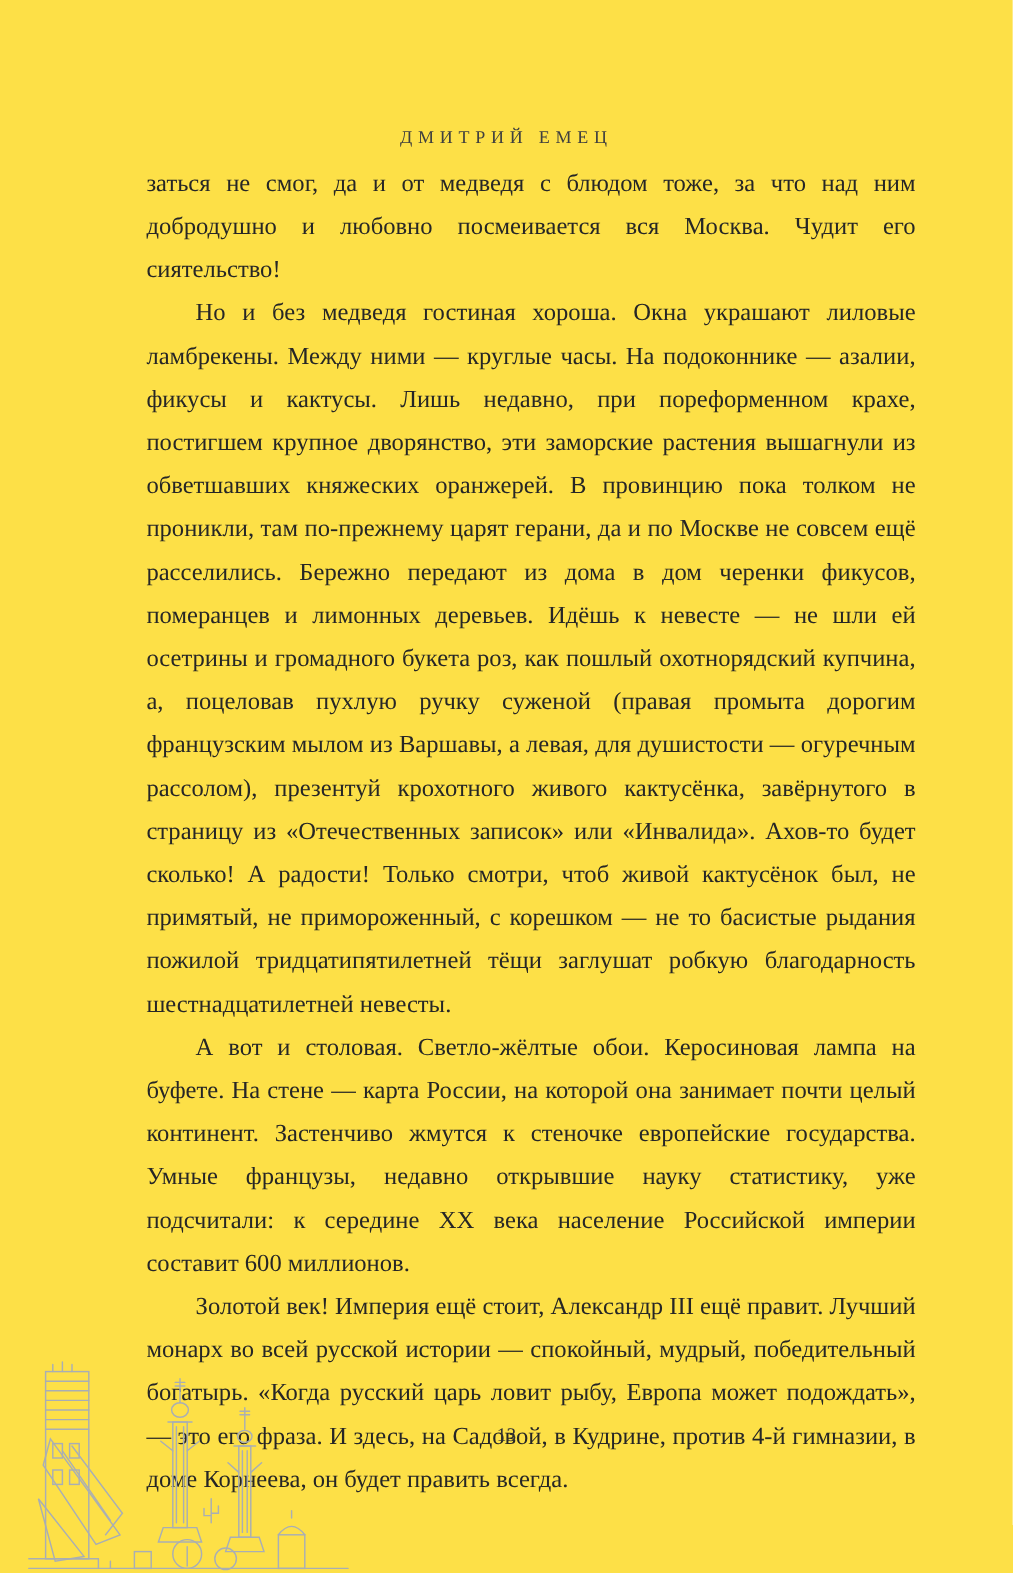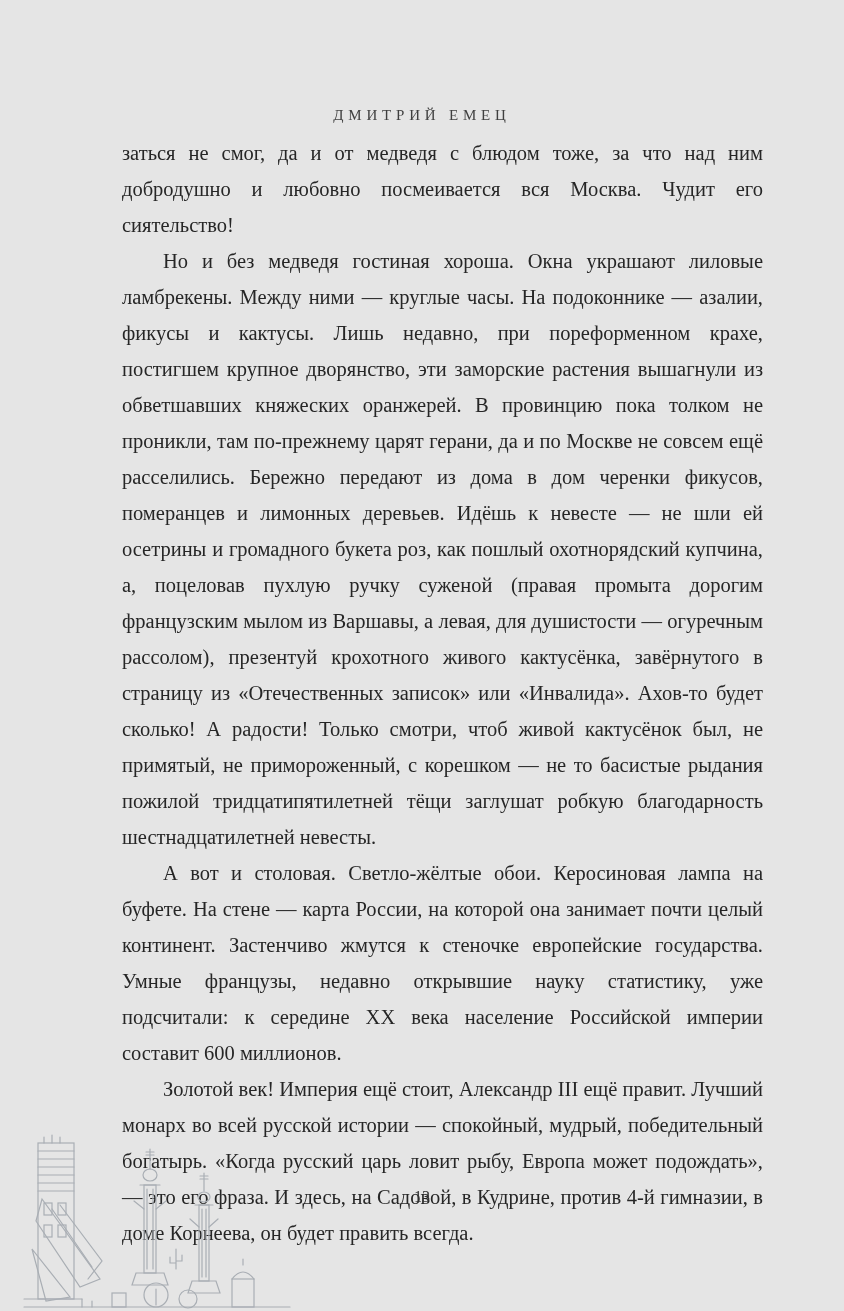--- a/index.html
+++ b/index.html
@@ -4,21 +4,21 @@
 <style>
   html, body {
     margin: 0;
     padding: 0;
     background: #ffffff;
   }
   .page {
     position: relative;
     width: 844px;
     height: 1311px;
-    background: #e5e5e5;
+    background: #fde047;
     overflow: hidden;
     font-family: "Liberation Serif", serif;
     color: #2b2b2b;
   }
   .running-head {
     position: absolute;
     top: 107px;
     left: 0;
     width: 100%;
     text-align: center;

